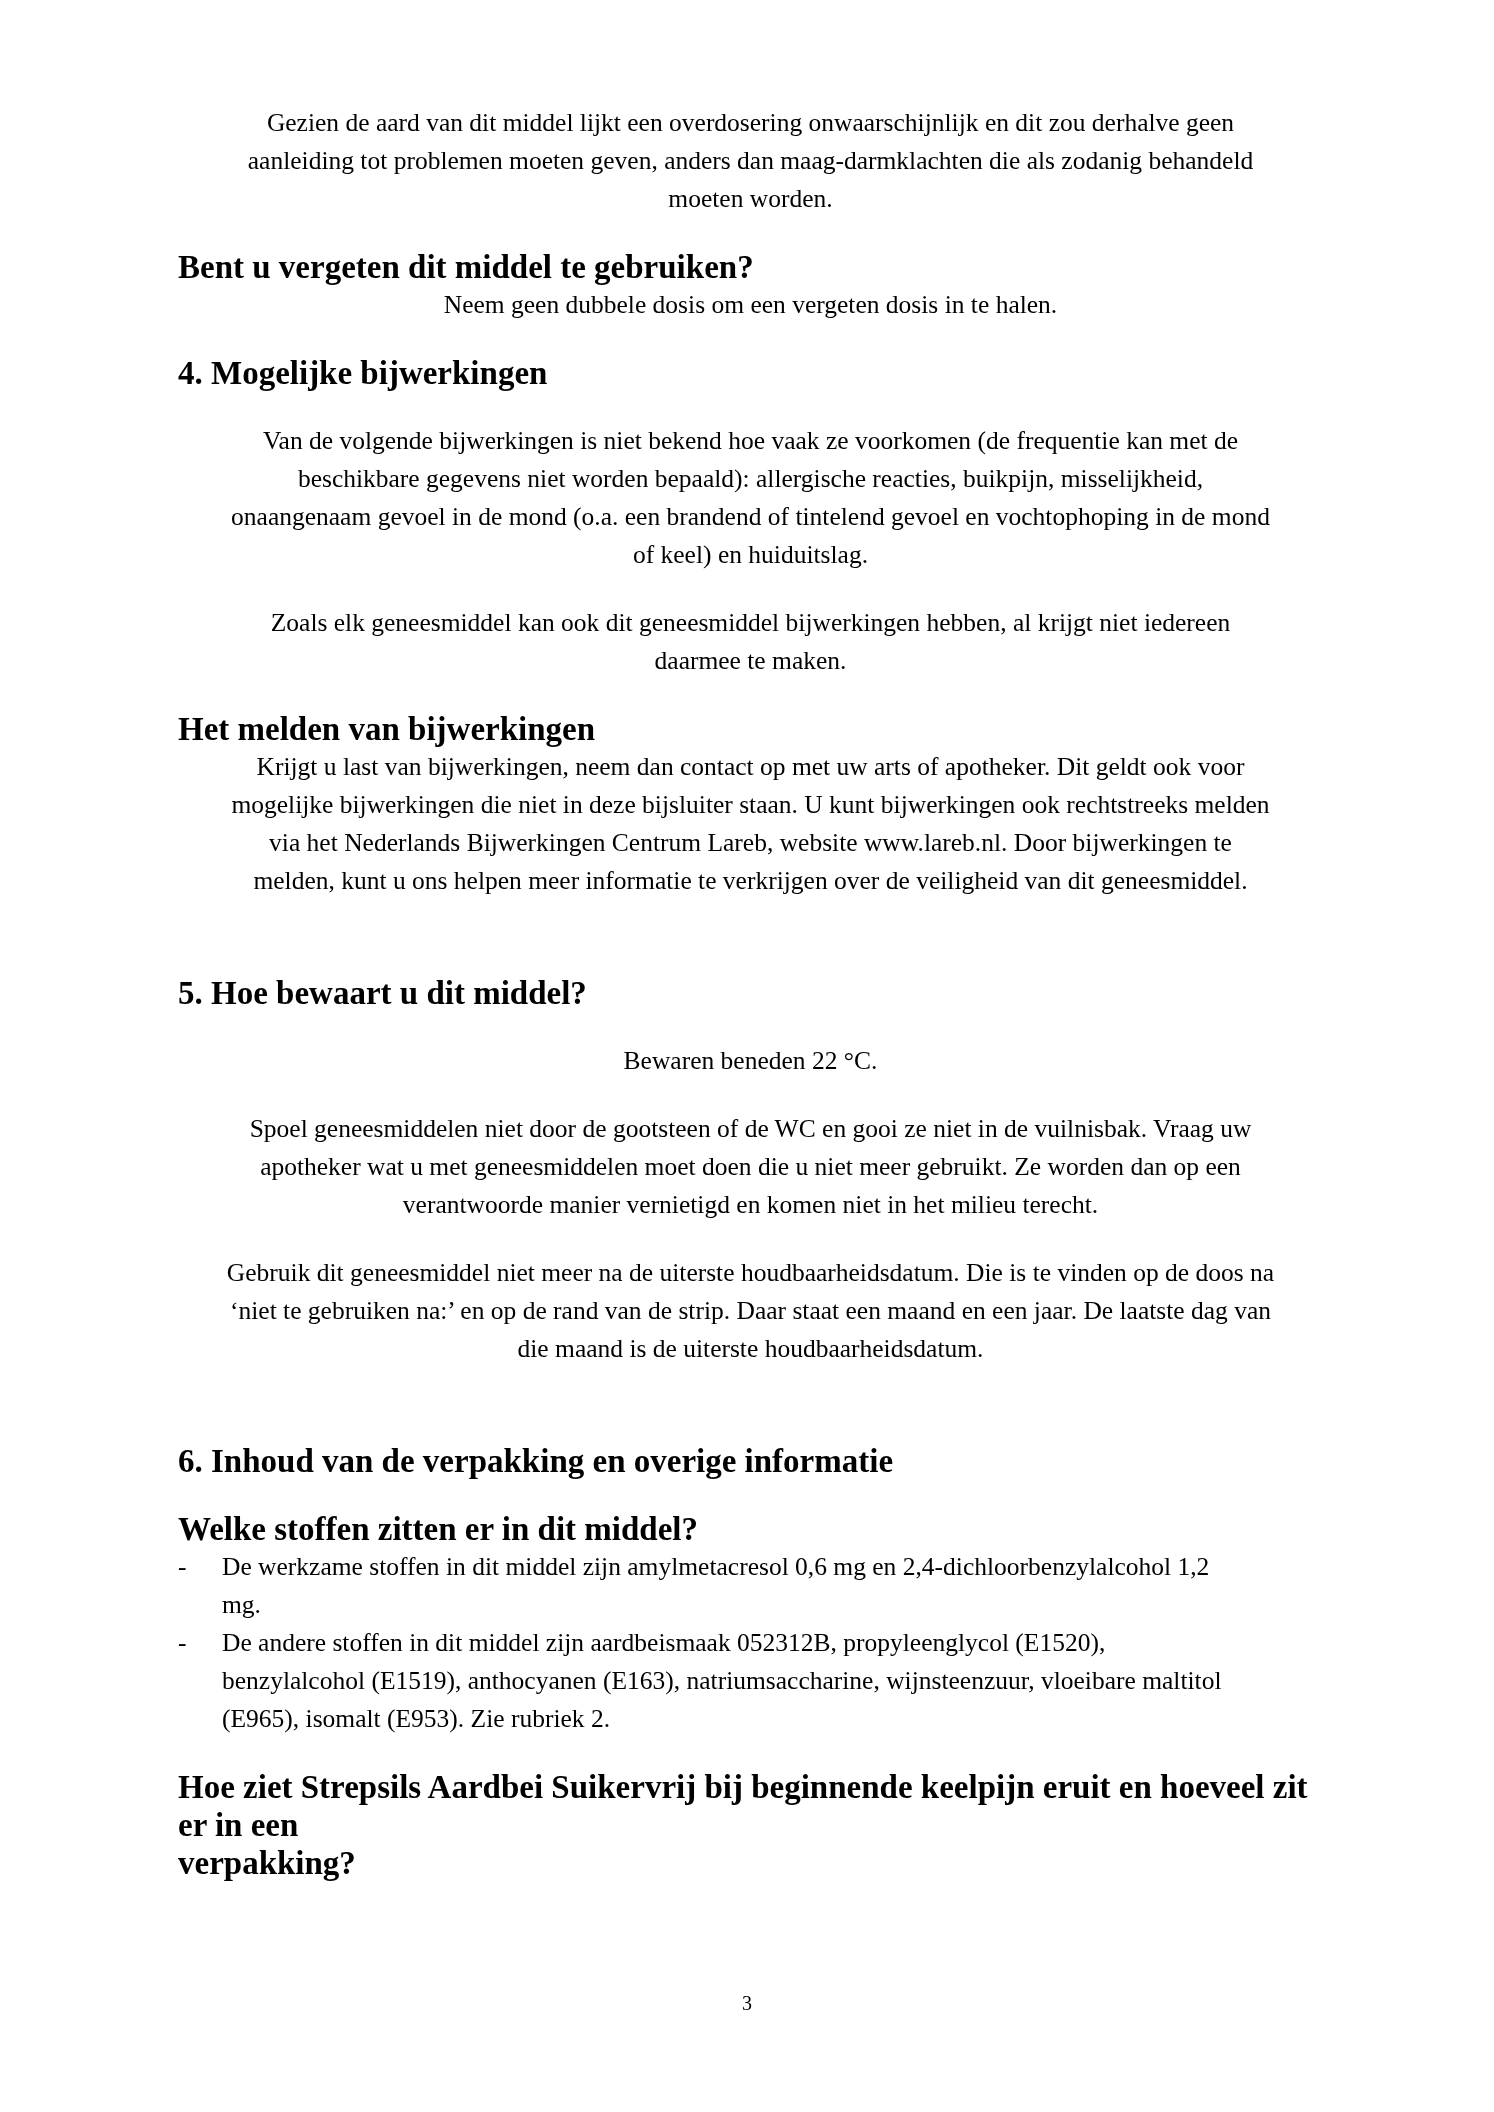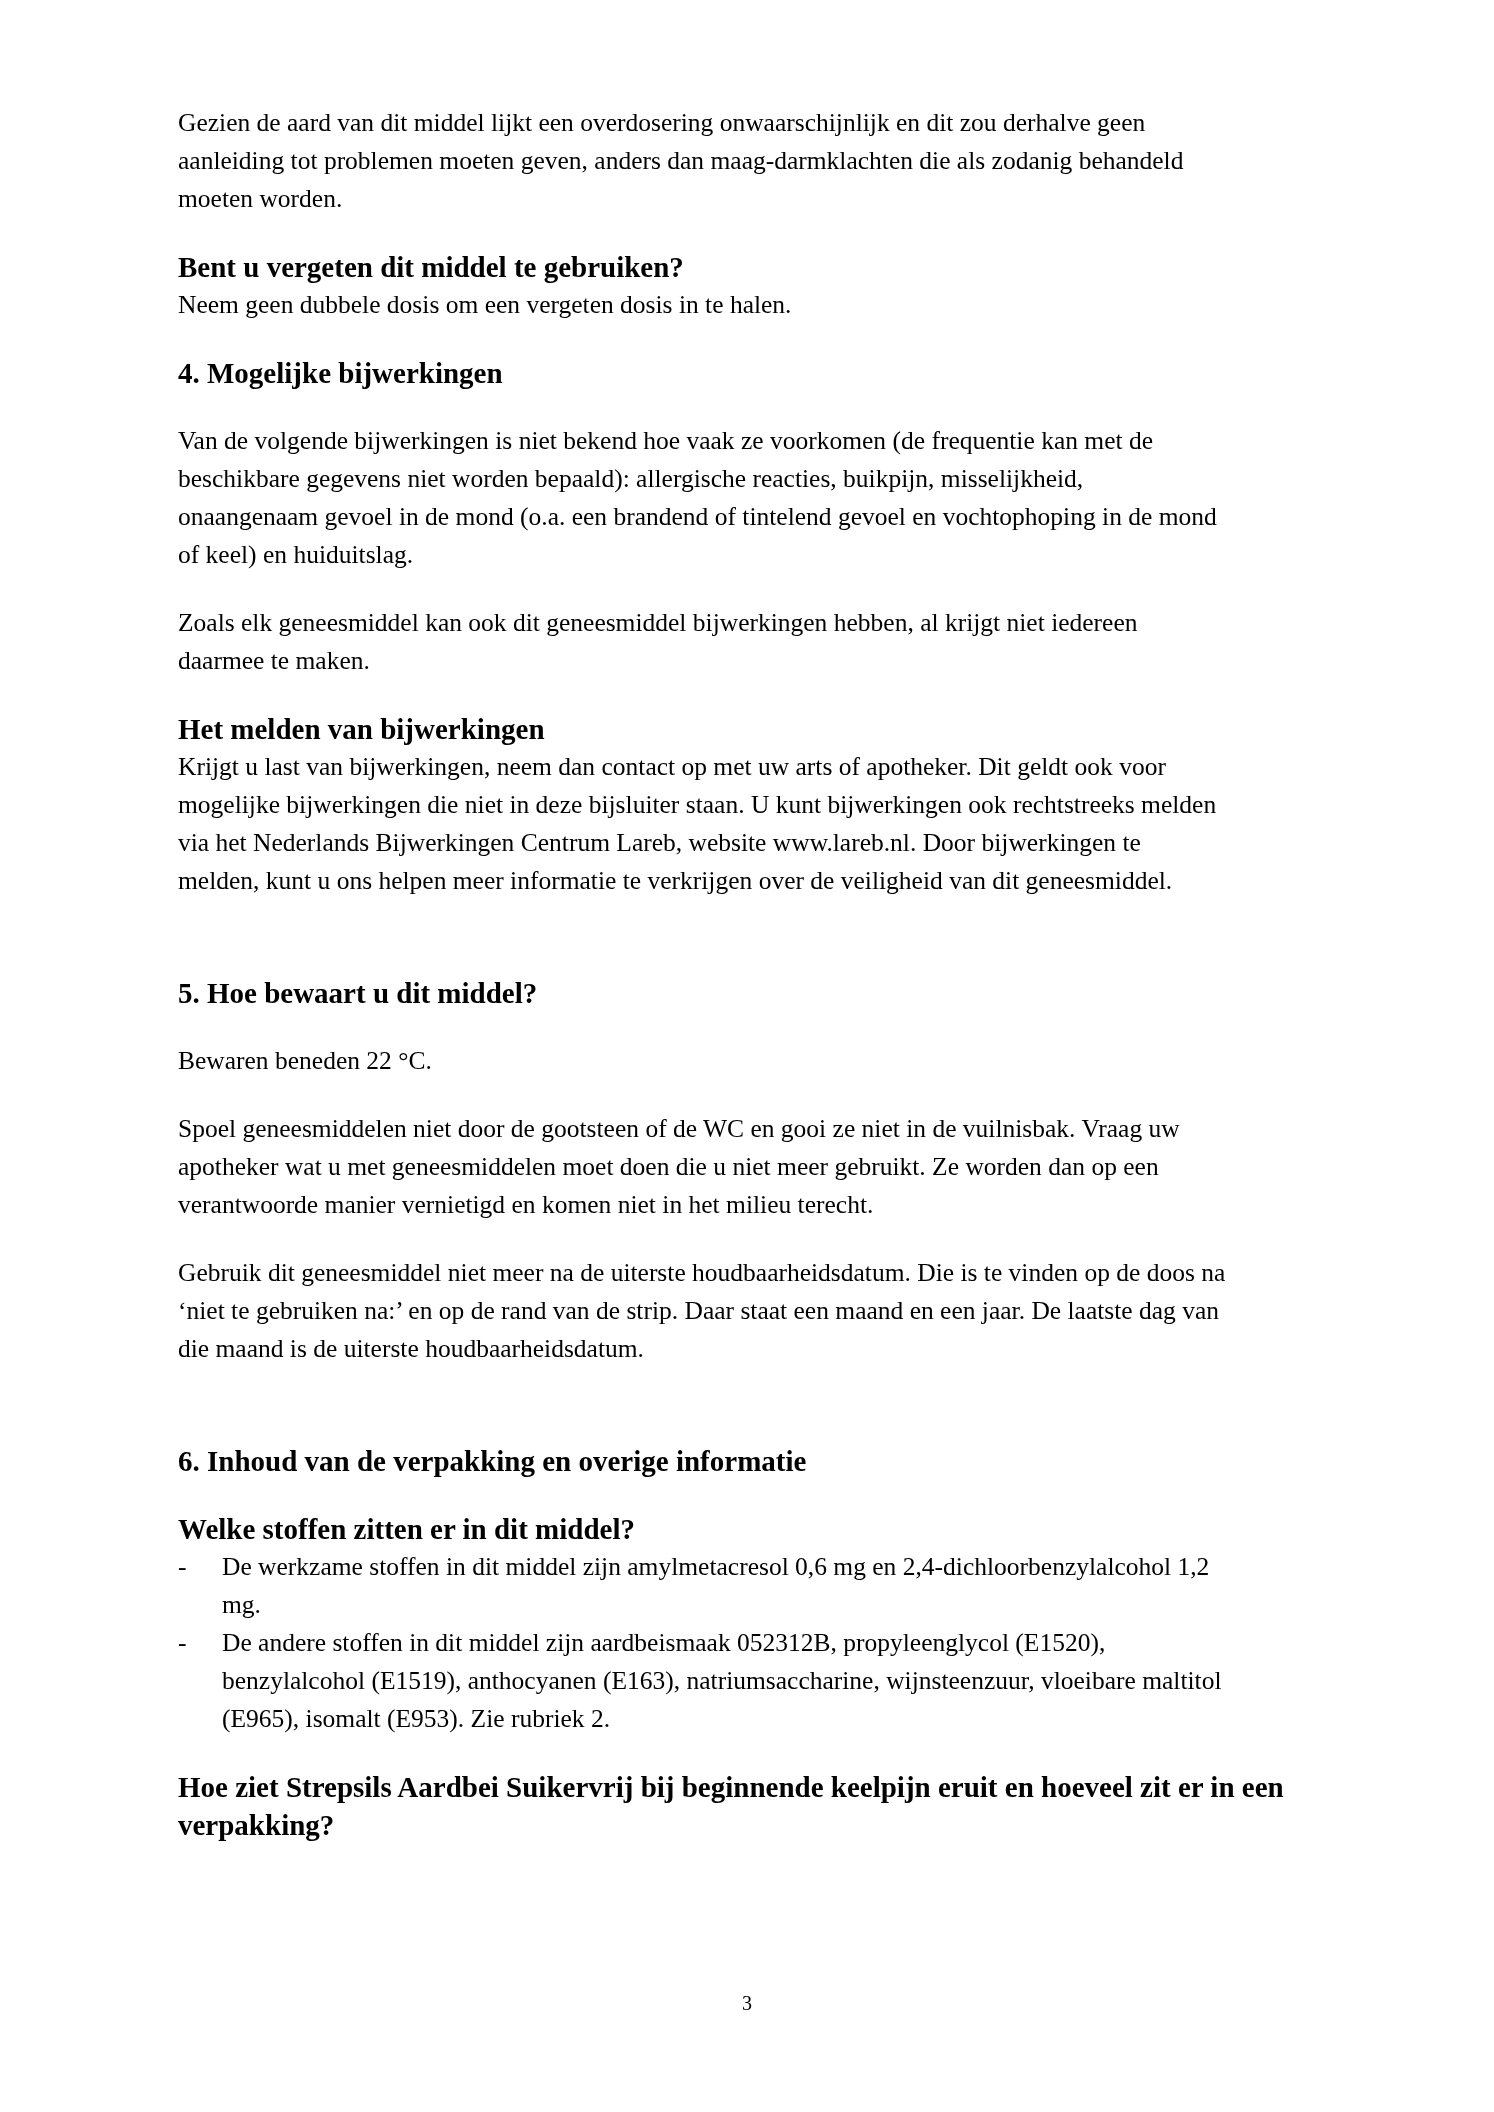--- a/index.html
+++ b/index.html
@@ -23,26 +23,26 @@
   .content {
     position: absolute;
     left: 178px;
     top: 104px;
     width: 1145px;
   }
   p.para {
     margin: 0 0 30px 0;
     font-size: 25.5px;
     line-height: 38px;
-    text-align: left;
+    text-align: center;
     white-space: pre-line;
   }
   h2.heading {
     margin: 0 0 0 0;
-    font-size: 29px;
+    font-size: 33px;
     line-height: 38px;
     font-weight: bold;
     white-space: pre-line;
   }
   h2.heading.spaced {
     margin-bottom: 30px;
   }
   .gap-med { height: 44px; }
   ul.dash-list {
     list-style: none;

